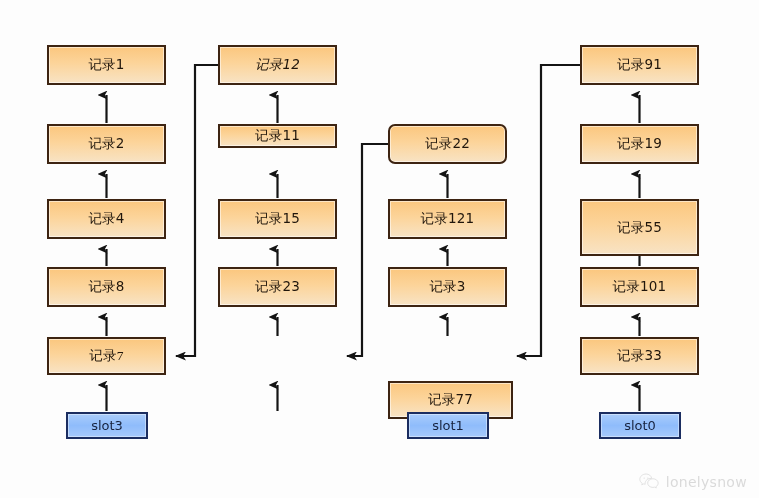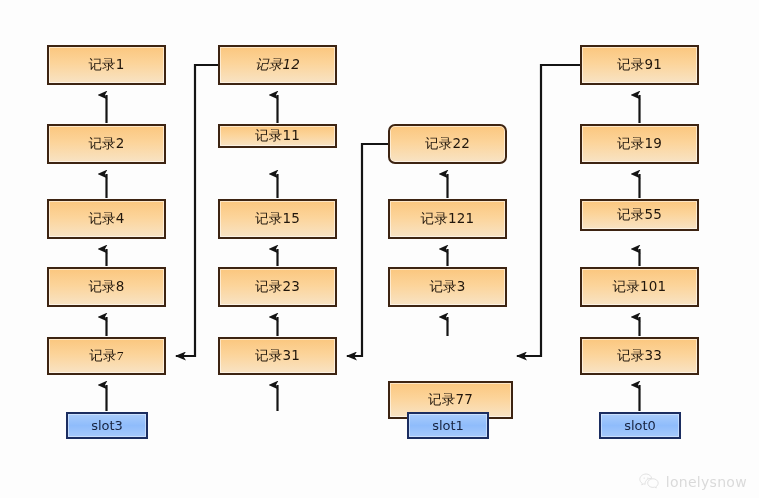--- a/index.html
+++ b/index.html
@@ -153,23 +153,20 @@
   </div>
   <div class="node" style="left:218px;top:124px;width:119px;height:24px;">
     <span>记录11</span>
   </div>
   <div class="node" style="left:218px;top:199px;width:119px;height:40px;">
     <span>记录15</span>
   </div>
   <div class="node" style="left:218px;top:267px;width:119px;height:40px;">
     <span>记录23</span>
   </div>
-  <div class="node" style="left:218px;top:337px;width:119px;height:38px;">
-    <span>记录31</span>
-  </div>
 
   <div class="node" style="left:388px;top:124px;width:119px;height:40px;border-radius:7px;">
     <span>记录22</span>
   </div>
   <div class="node" style="left:388px;top:199px;width:119px;height:40px;">
     <span>记录121</span>
   </div>
   <div class="node" style="left:388px;top:267px;width:119px;height:40px;text-align:center;">
     <span>记录3</span>
   </div>
@@ -179,21 +176,21 @@
   <div class="slot" style="left:407px;top:412px;width:82px;height:27px;">
     <span>slot1</span>
   </div>
 
   <div class="node" style="left:580px;top:45px;width:119px;height:40px;">
     <span>记录91</span>
   </div>
   <div class="node" style="left:580px;top:124px;width:119px;height:40px;">
     <span>记录19</span>
   </div>
-  <div class="node" style="left:580px;top:199px;width:119px;height:32px;">
+  <div class="node" style="left:580px;top:199px;width:119px;height:57px;">
     <span>记录55</span>
   </div>
   <div class="node" style="left:580px;top:267px;width:119px;height:40px;">
     <span>记录101</span>
   </div>
   <div class="node" style="left:580px;top:337px;width:119px;height:38px;">
     <span>记录33</span>
   </div>
   <div class="slot" style="left:599px;top:412px;width:82px;height:27px;">
     <span>slot0</span>

